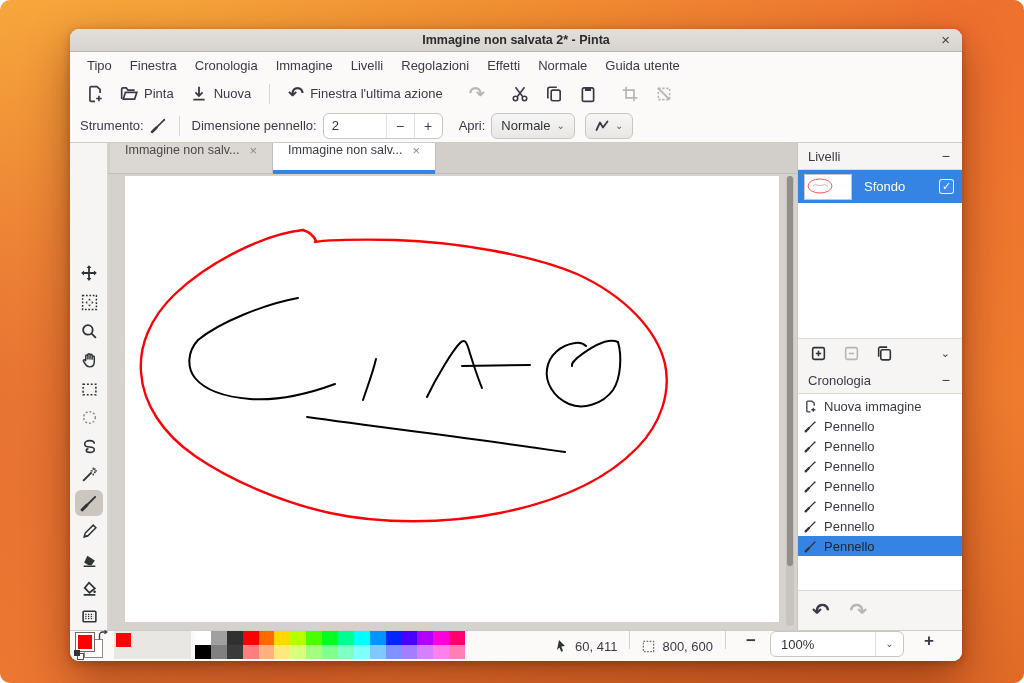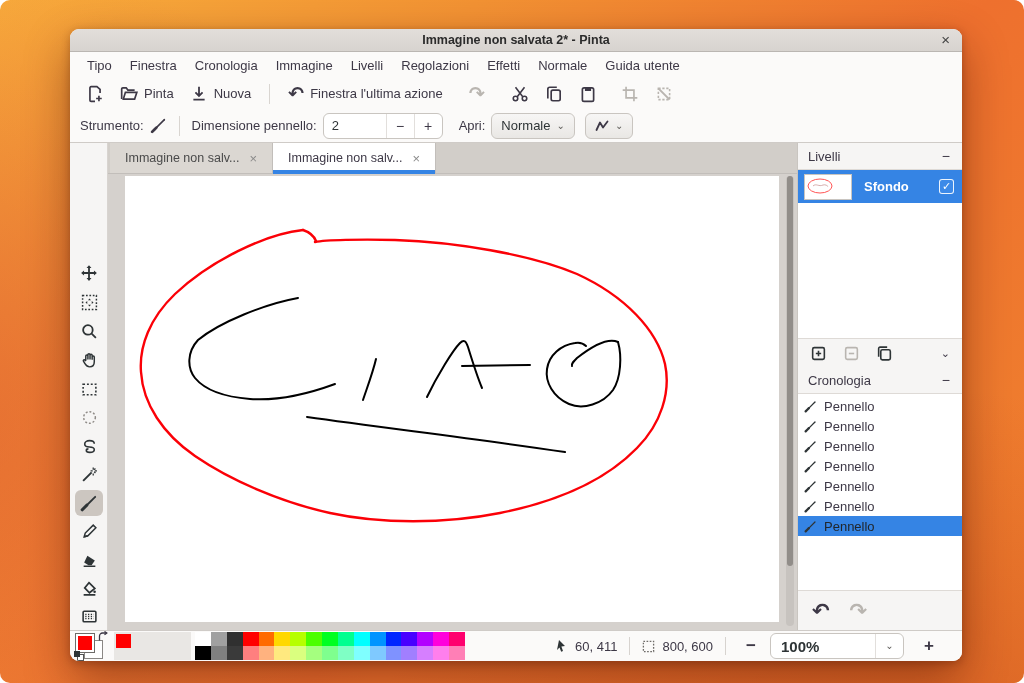--- a/index.html
+++ b/index.html
@@ -50,71 +50,71 @@
     background:linear-gradient(#f7f6f5,#e9e7e4); border:1px solid #c9c5c0; border-radius:6px; margin-left:6px; font-size:13px; color:#2e3436; }
   .dd-arrow { font-size:10px; color:#5e5c59; }
   
   .lefttools { position:absolute; left:0; top:114px; width:38px; height:487px;
     background:#f6f5f4; border-right:1px solid #d8d4d0; }
   .tool { position:absolute; left:5px; width:28px; height:26px; display:flex; align-items:center; justify-content:center; border-radius:6px; }
   .tool.selected { background:#ccc6c0; }
   
   .tabbar { position:absolute; left:38px; top:114px; width:689px; height:31px;
     background:#d2cec9; border-bottom:1px solid #c2beba; display:flex; align-items:stretch; padding-left:2px; }
-  .tab { width:163px; display:flex; align-items:center; justify-content:center; gap:10px;
+  .tab { width:163px; display:flex; justify-content:center; gap:10px;
     font-size:12.5px; color:#4a4a4a; background:#dbd7d2; border-right:1px solid #c2beba; position:relative; }
   .tab .tab-close { color:#8a8a8a; font-size:13px; }
   .tab.active { background:#ffffff; color:#3d3846; }
   .tab.active::after { content:""; position:absolute; left:0; right:0; bottom:-1px; height:4px; background:#3584e4; }
   
   .canvas-area { position:absolute; left:38px; top:145px; width:689px; height:456px; background:#d5d1cd; }
   .page { position:absolute; left:17px; top:2px; width:654px; height:446px; background:#fff; }
   .vscroll { position:absolute; right:3px; top:2px; width:8px; bottom:4px; background:#c7c3bf; border-radius:4px; }
   .vscroll .thumb { position:absolute; left:1px; top:0; width:6px; height:390px; background:#918d89; border-radius:3px; }
   
   .rightpanel { position:absolute; left:727px; top:114px; width:165px; height:487px;
     background:#f6f5f4; border-left:1px solid #c9c5c0; }
   .panel-header { position:absolute; left:0; width:100%; height:26px; display:flex; align-items:center;
     justify-content:space-between; padding:0 12px 0 10px; font-size:13px; color:#3d3846; }
   .panel-min { font-size:14px; color:#3d3846; }
   .layer-list { position:absolute; left:0; top:26px; width:100%; height:169px; background:#fff; border-top:1px solid #dedad6; }
   .layer-row { display:flex; align-items:center; height:33px; padding:0 8px 0 6px; gap:12px; }
-  .layer-row.selected { background:#3584e4; color:#fff;font-weight:bold; }
+  .layer-row.selected { background:#3584e4; color:#fff; }
   .layer-thumb { width:48px; height:26px; background:#fff; border:1px solid #c9c5c0; flex:none; }
   .layer-name { flex:1; font-size:13px; }
   .layer-check { width:15px; height:15px; border-radius:3px; background:#3d8ae8; border:1px solid rgba(255,255,255,.9);
     color:#fff; font-size:11px; line-height:13px; text-align:center; flex:none; }
   .layer-toolbar { position:absolute; left:0; top:195px; width:100%; height:29px; border-top:1px solid #dedad6;
     display:flex; align-items:center; gap:16px; padding-left:12px; }
   .layer-toolbar .spacer { flex:1; }
   .hist-list { position:absolute; left:0; top:250px; width:100%; height:197px; background:#fff; border-top:1px solid #dedad6; padding-top:2px; }
   .hist-row { display:flex; align-items:center; gap:7px; height:20px; padding-left:6px; font-size:13px; color:#3d3846; }
   .hist-row.selected { background:#3584e4; color:#20262c; }
   .undo-bar { position:absolute; left:0; top:447px; width:100%; height:40px; border-top:1px solid #dedad6;
     display:flex; align-items:center; gap:20px; padding-left:14px; }
   .undo-bar .uni { font-size:21px; }
   
   .statusbar { position:absolute; left:0; top:601px; width:100%; height:31px;
-    background:#fbfaf9; border-top:1px solid #cfcbc7; display:flex; align-items:center; }
+    background:#fbfaf9; border-top:1px solid #cfcbc7; display:flex; }
   .colorwidget { position:relative; width:36px; height:29px; margin-left:4px; flex:none; }
   .cw-secondary { position:absolute; left:10px; top:8px; width:19px; height:19px; background:#fff; border:1px solid #8a8784; }
   .cw-primary { position:absolute; left:1px; top:1px; width:20px; height:20px; border:1px solid #6e6b68; box-shadow:inset 0 0 0 2px #fff; }
   .cw-reset { position:absolute; left:0px; top:19px; width:10px; height:10px; }
   .cw-reset .r2 { position:absolute; left:3px; top:3px; width:7px; height:7px; background:#fff; border:1px solid #555; }
   .cw-reset .r1 { position:absolute; left:0; top:0; width:6px; height:6px; background:#2e3436; }
   .recentbox { width:77px; height:28px; background:#e9e7e4; margin-left:4px; padding:2px; display:flex; align-content:flex-start; flex-wrap:wrap; flex:none; }
   .recentbox .swatch { width:15px; height:14px; }
   .palette { width:270px; height:28px; margin-left:4px; flex:none; }
   .palette .prow { display:flex; height:14px; }
   .palette .swatch { width:15.88px; height:14px; }
   .sb-group { display:flex; align-items:center; gap:7px; font-size:13px; color:#3d3846; }
   .sb-sep { width:1px; height:18px; background:#d7d3cf; margin:0 12px; }
   .zoom-minus,.zoom-plus { font-size:17px; font-weight:bold; color:#3d3846; padding:0 8px; }
   .zoombox { display:flex; align-items:center; width:134px; height:26px; background:#fff; border:1px solid #c9c5c0; border-radius:6px; overflow:hidden; }
-  .zoombox .zval { flex:1; padding-left:10px; font-size:15px; color:#2e3436;font-weight:bold; }
+  .zoombox .zval { flex:1; padding-left:10px; font-size:13px; color:#2e3436; }
   .zoombox .zdd { width:28px; text-align:center; font-size:10px; color:#5e5c59; border-left:1px solid #e2dfdc; line-height:24px; }
   svg { display:block; }
 </style>
 </head>
 <body>
 
 <div class="desktop">
   <div class="win">
 
     <div class="titlebar">
@@ -374,20 +374,28 @@
           </svg>
         <span class="spacer"></span>
         <span style="font-size:11px;color:#3d3846;margin-right:12px;">⌄</span>
       </div>
       <div class="panel-header" style="top:224px">
         <span>Cronologia</span>
         <span class="panel-min">−</span>
       </div>
       <div class="hist-list">
 
+          <div class="hist-row" data-icon="new-image">
+            <svg class="icon-new" width="13" height="13" viewBox="0 0 16 16" fill="none" stroke="#3d3846" stroke-width="1.6">
+              <path d="M12.5 7V3.8L9.7 1.5H4.5a1 1 0 0 0-1 1v11a1 1 0 0 0 1 1H8"></path>
+              <path d="M11.5 9.5v5M9 12h5"></path>
+            </svg>
+
+            <span>Nuova immagine</span>
+          </div>
 
           <div class="hist-row" data-icon="brush">
 
             <svg class="icon-brush" width="13" height="13" viewBox="0 0 16 16">
               <path d="M2 14 C3.5 12.5 4.5 11.5 6 10" stroke="#2e3436" stroke-width="2.8" fill="none" stroke-linecap="round"></path>
               <path d="M6 10 L13.5 2.5" stroke="#2e3436" stroke-width="1.6" fill="none" stroke-linecap="round"></path>
             </svg>
             <span>Pennello</span>
           </div>
 

